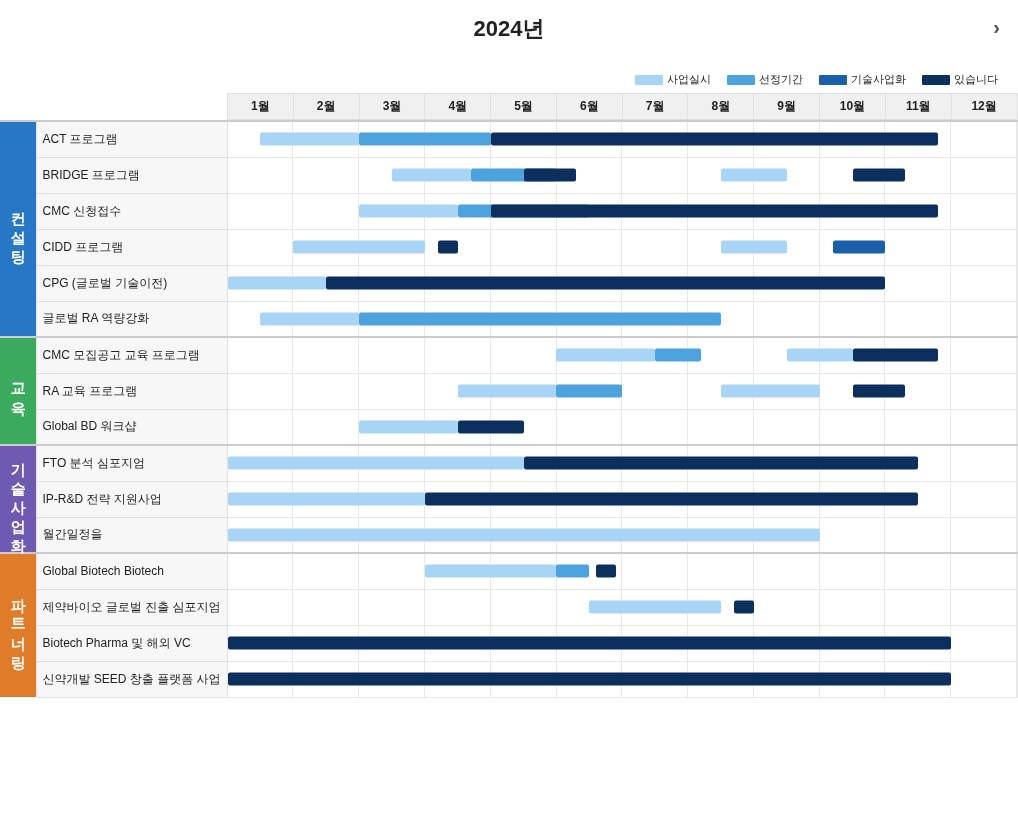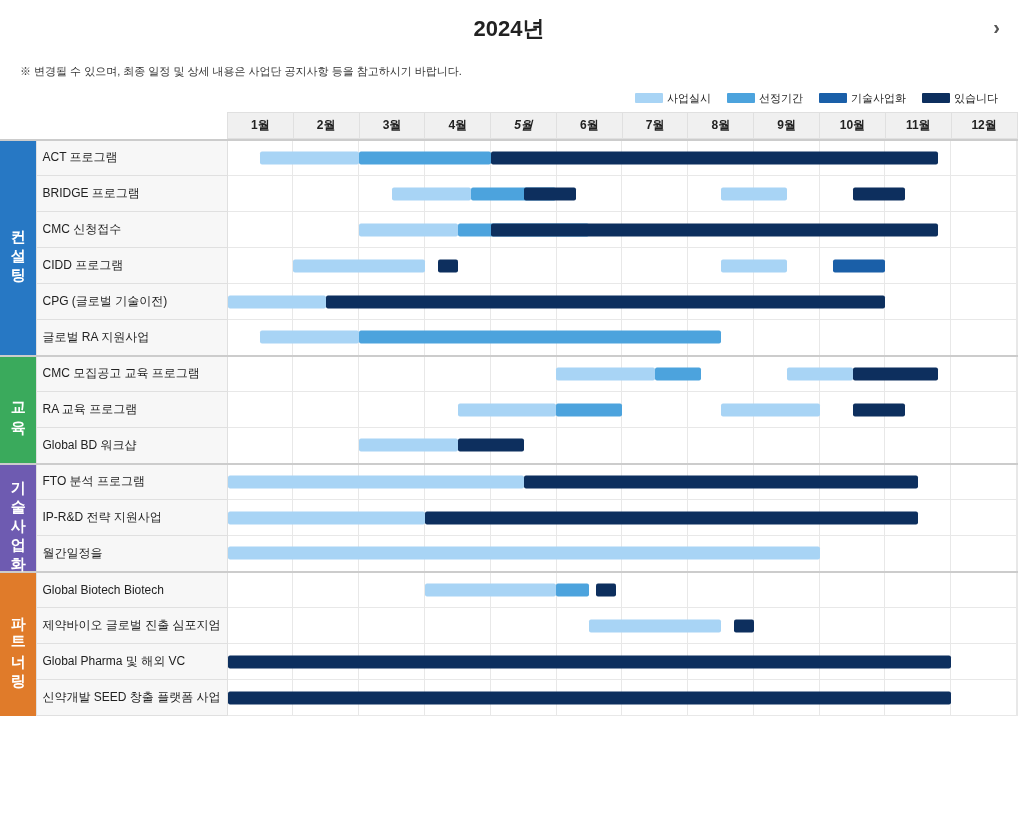--- a/index.html
+++ b/index.html
@@ -111,21 +111,20 @@
   </style>
 </head>
 <body>
 
 <div class="header">
   <span>2024년</span>
   <span class="nav-arrow">›</span>
 </div>
 
 <div class="notice" id="notice-block">
-    <div>※ 변경될 수 있으며, 최종 일정 및 상세 내용은 사업단 공지사항 등을 참고하시기 바랍니다.</div>
   </div>
 
 <div class="legend" id="legend-block">
     <div class="legend-item">
       <span class="legend-box" style="background: rgb(168, 212, 245);"></span>
       <span>사업실시</span>
     </div>
     <div class="legend-item">
       <span class="legend-box" style="background: rgb(76, 163, 221);"></span>
       <span>선정기간</span>
@@ -146,21 +145,21 @@
       <td style="width:36px;border:none;background:#fff;"></td>
       <td style="width:175px;border:none;background:#fff;"></td>
       <td id="month-headers" colspan="12" style="padding:0;border:none;">
         <table style="width:100%;border-collapse:collapse;">
           <tbody>
               <tr id="month-header-row">
                 <td class="month-header" style="width: 59.6667px;">1월</td>
                 <td class="month-header" style="width: 59.6667px;">2월</td>
                 <td class="month-header" style="width: 59.6667px;">3월</td>
                 <td class="month-header" style="width: 59.6667px;">4월</td>
-                <td class="month-header" style="width: 59.6667px; font-style: italic;">5월</td>
+                <td class="month-header" style="width: 59.6667px;">5월</td>
                 <td class="month-header" style="width: 59.6667px;">6월</td>
                 <td class="month-header" style="width: 59.6667px;">7월</td>
                 <td class="month-header" style="width: 59.6667px;">8월</td>
                 <td class="month-header" style="width: 59.6667px;">9월</td>
                 <td class="month-header" style="width: 59.6667px;">10월</td>
                 <td class="month-header" style="width: 59.6667px;">11월</td>
                 <td class="month-header" style="width: 59.6667px;">12월</td>
               </tr>
         </tbody>
           </table>
@@ -275,21 +274,21 @@
             <div style="flex: 1 1 0%; border-right: 1px solid rgb(232, 232, 232); height: 100%;"></div>
             <div style="flex: 1 1 0%; border-right: 1px solid rgb(232, 232, 232); height: 100%;"></div>
             <div style="flex: 1 1 0%; border-right: 1px solid rgb(232, 232, 232); height: 100%;"></div>
             <div style="flex: 1 1 0%; border-right: 1px solid rgb(232, 232, 232); height: 100%;"></div>
           </div>
           <div class="bar-container" style="left: 0%; width: 12.5%; background: rgb(168, 212, 245); top: 50%; transform: translateY(-50%); height: 13px; border-radius: 2px;"></div>
           <div class="bar-container" style="left: 12.5%; width: 70.8333%; background: rgb(13, 47, 94); top: 50%; transform: translateY(-50%); height: 13px; border-radius: 2px;"></div>
         </td>
       </tr>
       <tr class="gantt-row">
-        <td class="program-cell">글로벌 RA 지원사업</td>
+        <td class="program-cell">글로벌 RA 역량강화</td>
         <td class="gantt-td" colspan="12" style="padding: 0px; position: relative; height: 36px;">
           <div style="position: absolute; top: 0px; left: 0px; width: 100%; height: 100%; display: flex;">
             <div style="flex: 1 1 0%; border-right: 1px solid rgb(232, 232, 232); height: 100%;"></div>
             <div style="flex: 1 1 0%; border-right: 1px solid rgb(232, 232, 232); height: 100%;"></div>
             <div style="flex: 1 1 0%; border-right: 1px solid rgb(232, 232, 232); height: 100%;"></div>
             <div style="flex: 1 1 0%; border-right: 1px solid rgb(232, 232, 232); height: 100%;"></div>
             <div style="flex: 1 1 0%; border-right: 1px solid rgb(232, 232, 232); height: 100%;"></div>
             <div style="flex: 1 1 0%; border-right: 1px solid rgb(232, 232, 232); height: 100%;"></div>
             <div style="flex: 1 1 0%; border-right: 1px solid rgb(232, 232, 232); height: 100%;"></div>
             <div style="flex: 1 1 0%; border-right: 1px solid rgb(232, 232, 232); height: 100%;"></div>
@@ -365,21 +364,21 @@
             <div style="flex: 1 1 0%; border-right: 1px solid rgb(232, 232, 232); height: 100%;"></div>
             <div style="flex: 1 1 0%; border-right: 1px solid rgb(232, 232, 232); height: 100%;"></div>
             <div style="flex: 1 1 0%; border-right: 1px solid rgb(232, 232, 232); height: 100%;"></div>
           </div>
           <div class="bar-container" style="left: 16.6667%; width: 12.5%; background: rgb(168, 212, 245); top: 50%; transform: translateY(-50%); height: 13px; border-radius: 2px;"></div>
           <div class="bar-container" style="left: 29.1667%; width: 8.33333%; background: rgb(13, 47, 94); top: 50%; transform: translateY(-50%); height: 13px; border-radius: 2px;"></div>
         </td>
       </tr>
       <tr class="gantt-row section-row">
         <td class="cat-cell cat-tech" rowspan="3">기술사업화</td>
-        <td class="program-cell">FTO 분석 프로그램</td>
+        <td class="program-cell">FTO 분석 심포지엄</td>
         <td class="gantt-td" colspan="12" style="padding: 0px; position: relative; height: 36px;">
           <div style="position: absolute; top: 0px; left: 0px; width: 100%; height: 100%; display: flex;">
             <div style="flex: 1 1 0%; border-right: 1px solid rgb(232, 232, 232); height: 100%;"></div>
             <div style="flex: 1 1 0%; border-right: 1px solid rgb(232, 232, 232); height: 100%;"></div>
             <div style="flex: 1 1 0%; border-right: 1px solid rgb(232, 232, 232); height: 100%;"></div>
             <div style="flex: 1 1 0%; border-right: 1px solid rgb(232, 232, 232); height: 100%;"></div>
             <div style="flex: 1 1 0%; border-right: 1px solid rgb(232, 232, 232); height: 100%;"></div>
             <div style="flex: 1 1 0%; border-right: 1px solid rgb(232, 232, 232); height: 100%;"></div>
             <div style="flex: 1 1 0%; border-right: 1px solid rgb(232, 232, 232); height: 100%;"></div>
             <div style="flex: 1 1 0%; border-right: 1px solid rgb(232, 232, 232); height: 100%;"></div>
@@ -471,21 +470,21 @@
             <div style="flex: 1 1 0%; border-right: 1px solid rgb(232, 232, 232); height: 100%;"></div>
             <div style="flex: 1 1 0%; border-right: 1px solid rgb(232, 232, 232); height: 100%;"></div>
             <div style="flex: 1 1 0%; border-right: 1px solid rgb(232, 232, 232); height: 100%;"></div>
             <div style="flex: 1 1 0%; border-right: 1px solid rgb(232, 232, 232); height: 100%;"></div>
           </div>
           <div class="bar-container" style="left: 45.8333%; width: 16.6667%; background: rgb(168, 212, 245); top: 50%; transform: translateY(-50%); height: 13px; border-radius: 2px;"></div>
           <div class="bar-container" style="left: 64.1667%; width: 2.5%; background: rgb(13, 47, 94); top: 50%; transform: translateY(-50%); height: 13px; border-radius: 2px;"></div>
         </td>
       </tr>
       <tr class="gantt-row">
-        <td class="program-cell">Global Pharma 및 해외 VC</td>
+        <td class="program-cell">Biotech Pharma 및 해외 VC</td>
         <td class="gantt-td" colspan="12" style="padding: 0px; position: relative; height: 36px;">
           <div style="position: absolute; top: 0px; left: 0px; width: 100%; height: 100%; display: flex;">
             <div style="flex: 1 1 0%; border-right: 1px solid rgb(232, 232, 232); height: 100%;"></div>
             <div style="flex: 1 1 0%; border-right: 1px solid rgb(232, 232, 232); height: 100%;"></div>
             <div style="flex: 1 1 0%; border-right: 1px solid rgb(232, 232, 232); height: 100%;"></div>
             <div style="flex: 1 1 0%; border-right: 1px solid rgb(232, 232, 232); height: 100%;"></div>
             <div style="flex: 1 1 0%; border-right: 1px solid rgb(232, 232, 232); height: 100%;"></div>
             <div style="flex: 1 1 0%; border-right: 1px solid rgb(232, 232, 232); height: 100%;"></div>
             <div style="flex: 1 1 0%; border-right: 1px solid rgb(232, 232, 232); height: 100%;"></div>
             <div style="flex: 1 1 0%; border-right: 1px solid rgb(232, 232, 232); height: 100%;"></div>

